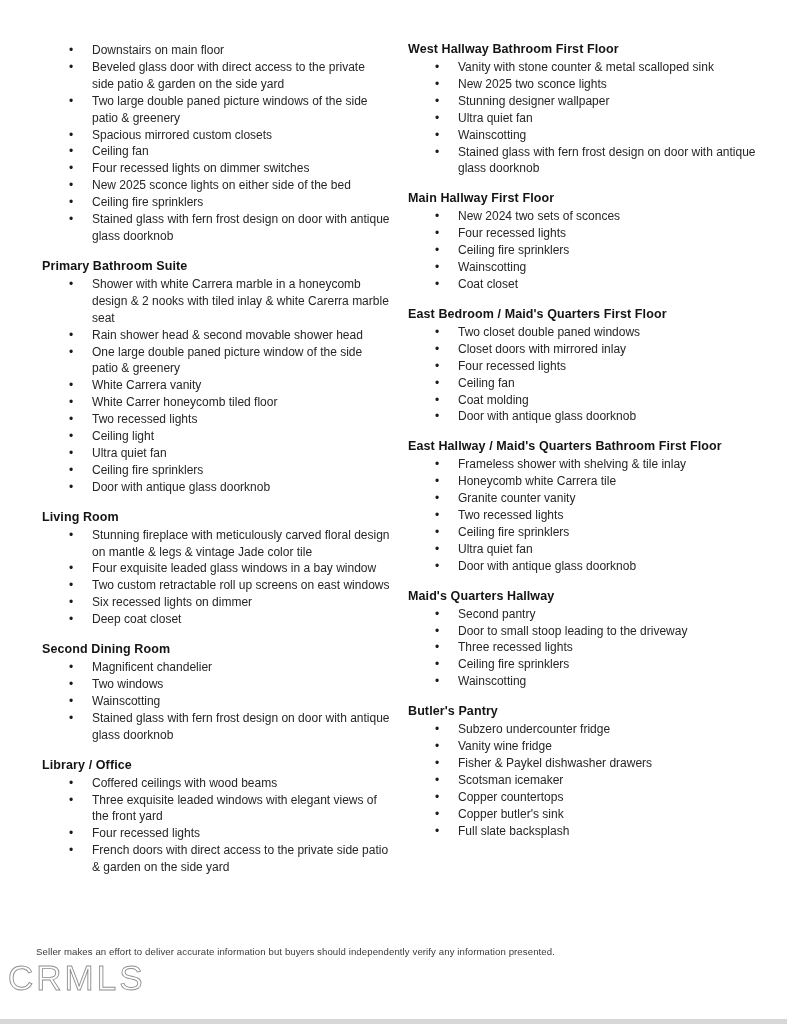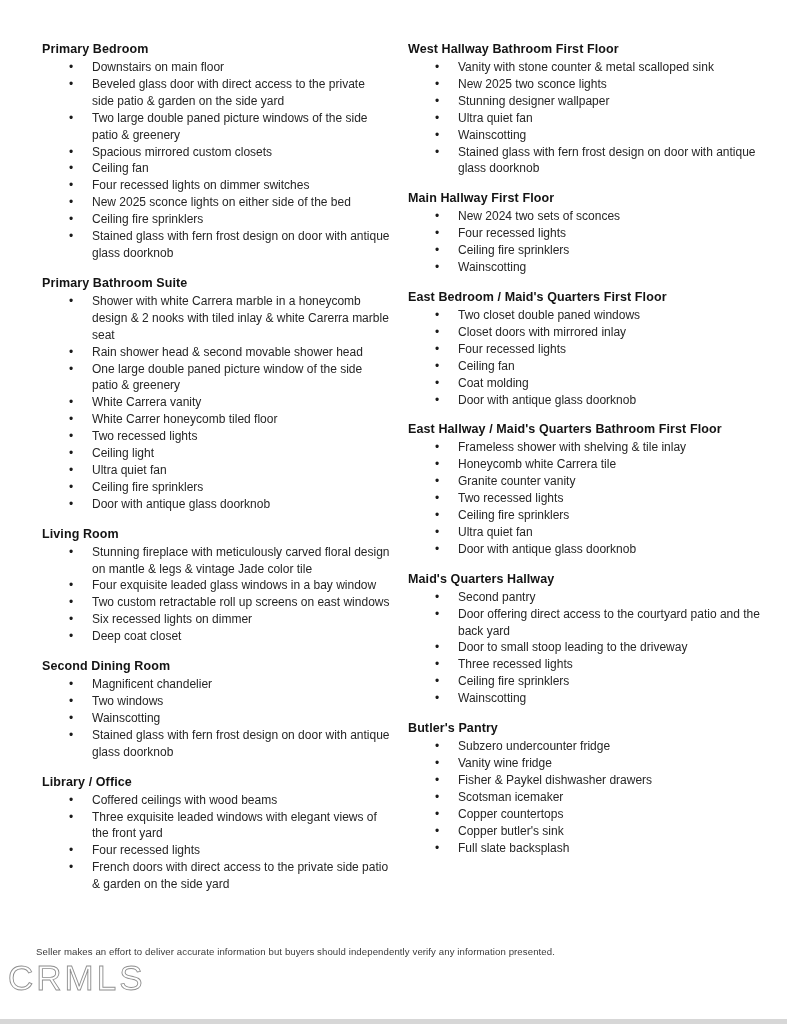--- a/index.html
+++ b/index.html
@@ -83,21 +83,20 @@
     height: 5px;
     background: #d7d7d7;
   }
 </style>
 </head>
 <body>
 
 <div class="page">
   <div class="col col-left">
       <div class="section">
-        <div class="section-title">Primary Bedroom</div>
         <ul class="feature-list">
           <li class="feature-item">Downstairs on main floor</li>
           <li class="feature-item">Beveled glass door with direct access to the private side patio &amp; garden on the side yard</li>
           <li class="feature-item">Two large double paned picture windows of the side patio &amp; greenery</li>
           <li class="feature-item">Spacious mirrored custom closets</li>
           <li class="feature-item">Ceiling fan</li>
           <li class="feature-item">Four recessed lights on dimmer switches</li>
           <li class="feature-item">New 2025 sconce lights on either side of the bed</li>
           <li class="feature-item">Ceiling fire sprinklers</li>
           <li class="feature-item">Stained glass with fern frost design on door with antique glass doorknob</li>
@@ -159,20 +158,21 @@
           <li class="feature-item">Stained glass with fern frost design on door with antique glass doorknob</li>
         </ul>
       </div>
       <div class="section">
         <div class="section-title">Main Hallway First Floor</div>
         <ul class="feature-list">
           <li class="feature-item">New 2024 two sets of sconces</li>
           <li class="feature-item">Four recessed lights</li>
           <li class="feature-item">Ceiling fire sprinklers</li>
           <li class="feature-item">Wainscotting</li>
+          <li class="feature-item">Coat closet</li>
         </ul>
       </div>
       <div class="section">
         <div class="section-title">East Bedroom / Maid's Quarters First Floor</div>
         <ul class="feature-list">
           <li class="feature-item">Two closet double paned windows</li>
           <li class="feature-item">Closet doors with mirrored inlay</li>
           <li class="feature-item">Four recessed lights</li>
           <li class="feature-item">Ceiling fan</li>
           <li class="feature-item">Coat molding</li>
@@ -188,21 +188,20 @@
           <li class="feature-item">Two recessed lights</li>
           <li class="feature-item">Ceiling fire sprinklers</li>
           <li class="feature-item">Ultra quiet fan</li>
           <li class="feature-item">Door with antique glass doorknob</li>
         </ul>
       </div>
       <div class="section">
         <div class="section-title">Maid's Quarters Hallway</div>
         <ul class="feature-list">
           <li class="feature-item">Second pantry</li>
-          <li class="feature-item">Door offering direct access to the courtyard patio and the back yard</li>
           <li class="feature-item">Door to small stoop leading to the driveway</li>
           <li class="feature-item">Three recessed lights</li>
           <li class="feature-item">Ceiling fire sprinklers</li>
           <li class="feature-item">Wainscotting</li>
         </ul>
       </div>
       <div class="section">
         <div class="section-title">Butler's Pantry</div>
         <ul class="feature-list">
           <li class="feature-item">Subzero undercounter fridge</li>

